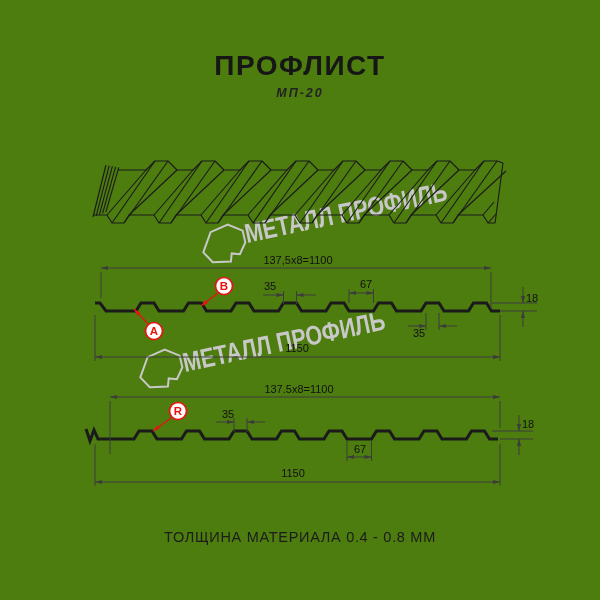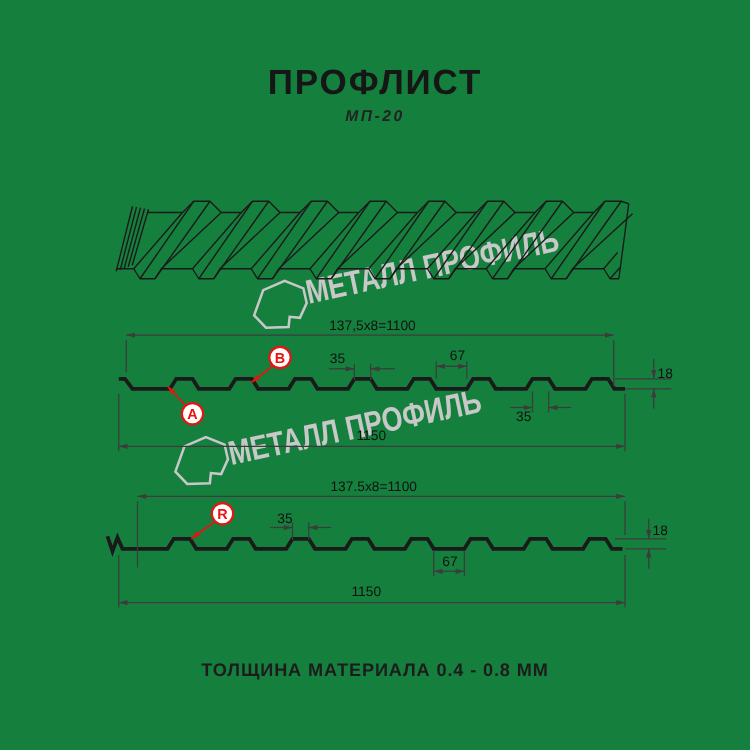--- a/index.html
+++ b/index.html
@@ -1,23 +1,23 @@
 <!DOCTYPE html>
 <html><head>
 <meta charset="utf-8">
 <style>
   html,body{margin:0;padding:0;background:#fff;}
-  #page{position:relative;width:600px;height:600px;background:#15803d;overflow:hidden;
+  #page{position:relative;width:600px;height:600px;background:#4d7c0f;overflow:hidden;
         font-family:"Liberation Sans",sans-serif;}
   .title{position:absolute;left:0;right:0;top:50px;text-align:center;
          font-size:28px;font-weight:800;letter-spacing:1.5px;color:#161616;}
   .subtitle{position:absolute;left:0;right:0;top:86px;text-align:center;
             font-size:12.5px;font-weight:600;letter-spacing:2px;color:#222;font-style:italic;}
   .footer-note{position:absolute;left:0;right:0;top:529px;text-align:center;
-               font-size:14.5px;font-weight:700;letter-spacing:.7px;color:#1c1c1c;}
+               font-size:14.5px;font-weight:400;letter-spacing:.7px;color:#1c1c1c;}
   svg{position:absolute;left:0;top:0;font-family:"Liberation Sans",sans-serif;}
   text.dim{font-size:11px;fill:#111;}
   text.redlbl{font-size:11.5px;font-weight:bold;}
   text.wm{font-size:27px;font-weight:bold;}
 </style>
 </head>
 <body>
 
 <div id="page">
 

